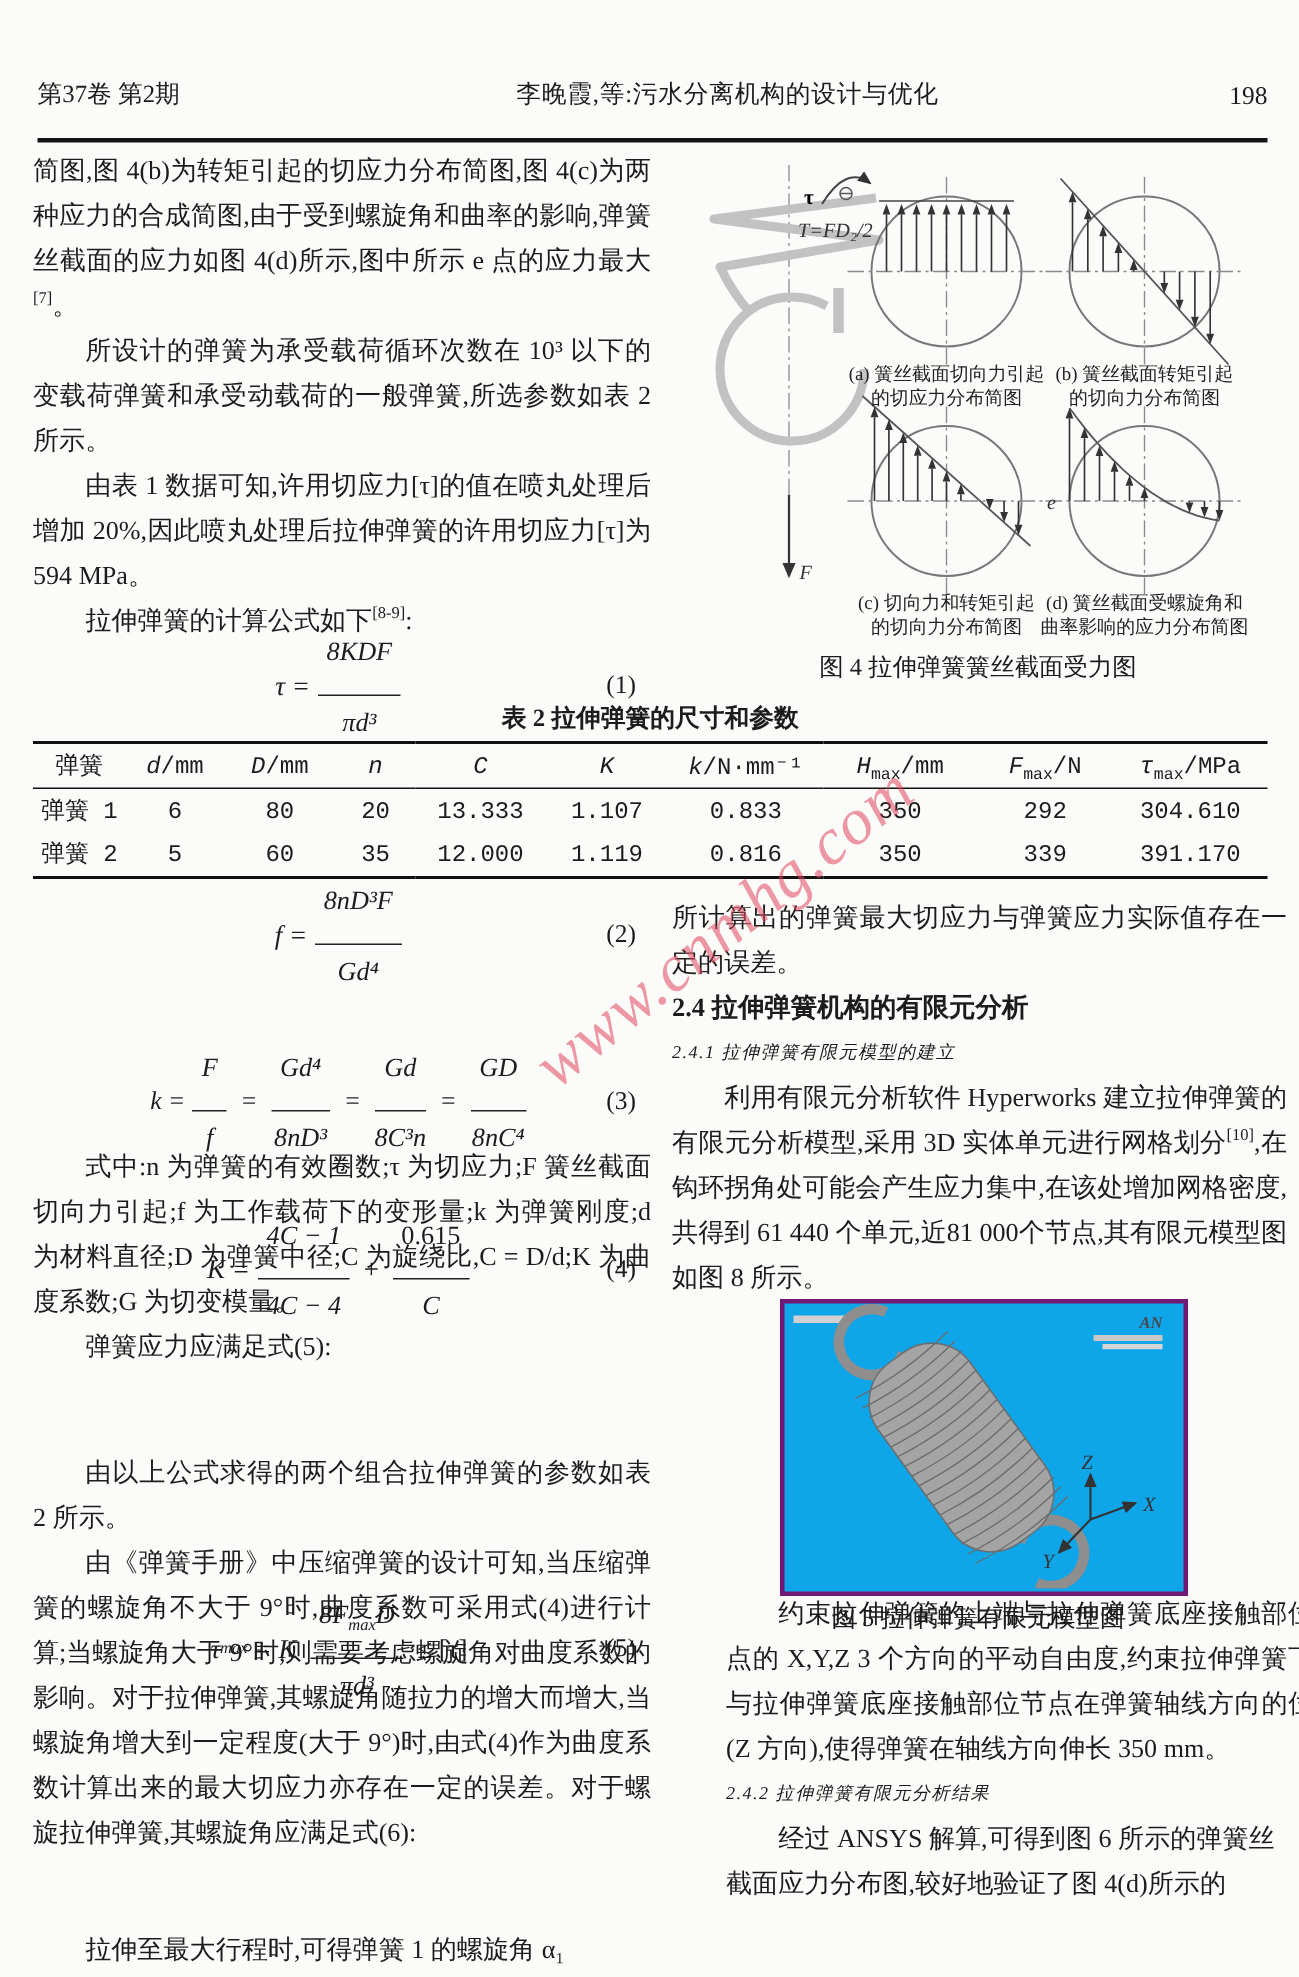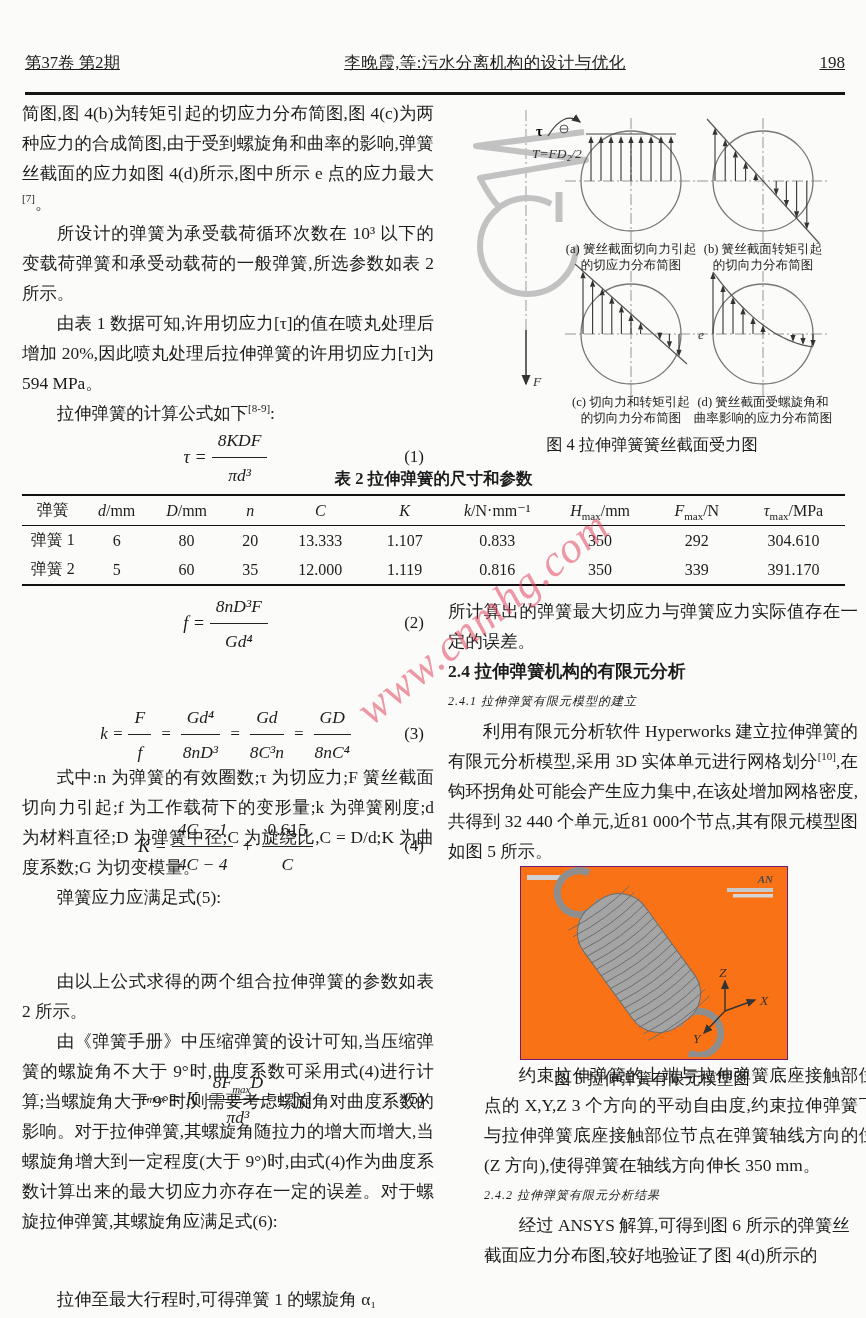--- a/index.html
+++ b/index.html
@@ -1,51 +1,51 @@
 <!DOCTYPE html>
 <html><head>
 <meta charset="utf-8">
 <style>
   html,body{margin:0;padding:0;}
   body{width:866px;height:1318px;position:relative;overflow:hidden;background:#fbfbf9;
        font-family:"Liberation Serif","DejaVu Serif",serif;color:#1c1c1c;}
   .abs{position:absolute;}
   
-  .hdr{left:25px;top:52px;width:820px;display:flex;align-items:center;font-size:16.5px;text-decoration:underline;}
+  .hdr{left:25px;top:52px;width:820px;display:flex;align-items:flex-end;font-size:16.5px;}
   .hdr .issue{width:190px;}
   .hdr .rtitle{flex:1;text-align:center;letter-spacing:.5px;}
   .hdr .pno{width:90px;text-align:right;font-size:17px;}
   .hrule{left:25px;top:92px;width:820px;height:3px;background:#151515;}
   
   .col{width:412px;font-size:17.4px;line-height:30px;text-align:justify;}
   p.par{margin:0;text-indent:2em;}
   p.noind{margin:0;text-indent:0;}
   sup{font-size:11px;line-height:0;}
   sub{font-size:11px;line-height:0;}
   
   .eqrow{position:relative;display:flex;align-items:center;justify-content:center;
          font-size:18px;font-style:italic;font-family:"Liberation Serif",serif;}
   .eqrow .eqno{position:absolute;right:10px;font-style:normal;font-size:17px;}
   .frac{display:inline-flex;flex-direction:column;align-items:center;margin:0 5px;font-size:17.5px;}
-  .frac .num{padding:0 6px 2px;border-bottom:1.4px solid #222;white-space:nowrap;}
+  .frac .num{padding:0 6px 14px;border-bottom:1.4px solid #222;white-space:nowrap;}
   .frac .den{padding-top:2px;white-space:nowrap;}
   .eqgap{margin:0 4px;}
   .rom{font-style:normal;}
   
   .t2title{left:22px;top:468px;width:823px;text-align:center;font-weight:bold;font-size:16.5px;}
-  .t2wrap{left:22px;top:494px;width:823px;}
+  .t2wrap{left:22px;top:494px;width:823px;font-family:Liberation Mono, monospace;}
   table.t2{width:100%;border-collapse:collapse;font-size:16px;}
   table.t2 thead tr{border-top:2.4px solid #111;border-bottom:1.4px solid #111;}
   table.t2 tbody tr:last-child{border-bottom:2.4px solid #111;}
   table.t2 th,table.t2 td{font-weight:normal;text-align:center;padding:4px 2px;white-space:nowrap;}
   
   .figcap{text-align:center;font-size:16.3px;}
   .svglabel{font-size:12.6px;fill:#222;font-family:"Liberation Serif",serif;}
   text.itx{font-style:italic;font-size:13.5px;fill:#333;}
-  .fig5box{left:520px;top:866px;width:266px;height:192px;background:#f97316;border:1px solid #701a75;}
+  .fig5box{left:520px;top:866px;width:266px;height:192px;background:#0ea5e9;border:3px solid #701a75;}
   
   .h2{font-weight:bold;font-size:17.6px;font-family:Liberation Serif, serif;}
   .h3{font-style:italic;font-size:12px;letter-spacing:1px;}
   
   .wm{left:362px;top:690px;font-size:44px;font-style:italic;letter-spacing:1px;
       color:rgba(224,70,92,.55);transform:rotate(-39deg);transform-origin:0 50%;
       white-space:nowrap;pointer-events:none;z-index:9;font-family:"Liberation Serif",serif;}
 </style>
 </head>
 <body>
@@ -322,21 +322,21 @@
 
 <div class="abs col" style="left:22px;top:1284px;">
   <p class="par">拉伸至最大行程时,可得弹簧 1 的螺旋角 α₁</p>
   <p class="noind">值为 13.2°,弹簧 2 的螺旋角 α₂ 值为 12.7°,此时</p>
 </div>
 
 <div class="abs col" style="left:448px;top:596px;width:410px;">
   <p class="noind">所计算出的弹簧最大切应力与弹簧应力实际值存在一定的误差。</p>
   <p class="noind h2">2.4   拉伸弹簧机构的有限元分析</p>
   <p class="noind h3">2.4.1   拉伸弹簧有限元模型的建立</p>
-  <p class="par"><span>利用有限元分析软件 Hyperworks 建立拉伸弹簧的有限元分析模型,采用 3D 实体单元进行网格划分</span><sup>[10]</sup><span>,在钩环拐角处可能会产生应力集中,在该处增加网格密度,共得到 32 440 个单元,近81 000个节点,其有限元模型图如图 5 所示。</span></p>
+  <p class="par"><span>利用有限元分析软件 Hyperworks 建立拉伸弹簧的有限元分析模型,采用 3D 实体单元进行网格划分</span><sup>[10]</sup><span>,在钩环拐角处可能会产生应力集中,在该处增加网格密度,共得到 61 440 个单元,近81 000个节点,其有限元模型图如图 8 所示。</span></p>
 </div>
 
 <div class="abs fig5box">
   <svg width="264" height="190" viewBox="0 0 264 190">
     <defs>
       <marker id="ah2" markerWidth="8" markerHeight="8" refX="6" refY="3" orient="auto">
         <path d="M0,0 L7,3 L0,6 Z" fill="#333"></path>
       </marker>
     </defs>
     <rect x="6" y="8" width="36" height="5" fill="#d2d2d2"></rect>

